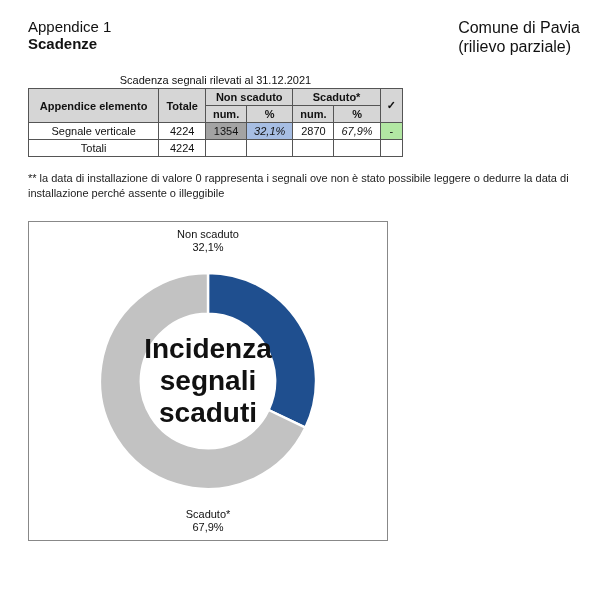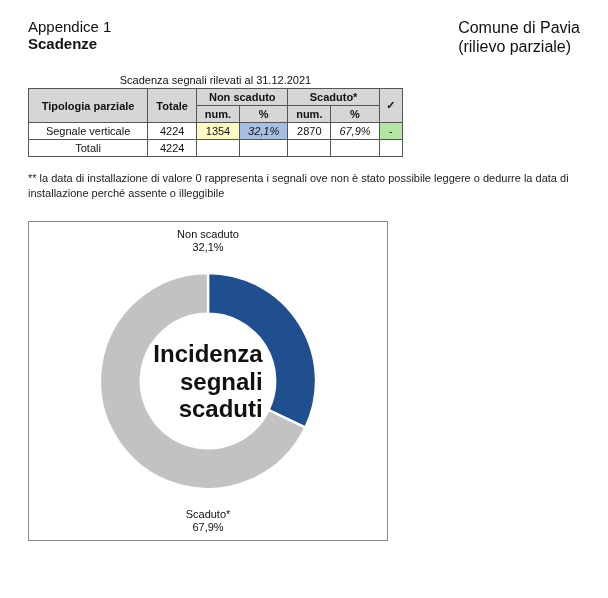--- a/index.html
+++ b/index.html
@@ -37,21 +37,21 @@
     text-align: center;
     white-space: nowrap;
   }
   table.signals th {
     background: #d6d6d6;
     font-weight: 700;
     text-align: center;
   }
   th.sub-blue { background: #a7bee3; }
   td.num { text-align: right; }
-  td.hl-blue { background: #fef9c3; text-align: right; }
+  td.hl-blue { background: #a3a3a3; text-align: right; }
   td.hl-blue-it { background: #a7bee3; text-align: right; font-style: italic; }
   td.it { font-style: italic; text-align: right; }
   td.check-cell { background: #b2e7a3; text-align: center; }
   .footnotes { font-size: 11px; color: #222; margin-top: 14px; line-height: 1.35; }
   .footnotes p { margin: 8px 0; }
   .chart-frame {
     border: 1px solid #888;
     width: 360px;
     height: 320px;
     margin-top: 20px;
@@ -68,23 +68,23 @@
   .donut-wrap {
     position: absolute;
     top: 50%; left: 50%;
     transform: translate(-50%, -50%);
     width: 240px; height: 240px;
   }
   .donut-center {
     position: absolute;
     top: 50%; left: 50%;
     transform: translate(-50%, -50%);
-    text-align: right;
+    text-align: center;
     font-family: Arial, Helvetica, sans-serif;
-    font-size: 24px;
+    font-size: 28px;
     font-weight: 700;
     line-height: 1.15;
     color: #111;
   }
 </style>
 </head>
 <body>
 
 <div class="header-row">
   <div class="header-left">
@@ -95,21 +95,21 @@
     <div>Comune di Pavia</div>
     <div>(rilievo parziale)</div>
   </div>
 </div>
 
 <div class="table-caption">Scadenza segnali rilevati al 31.12.2021</div>
 
 <table class="signals">
   <thead>
     <tr>
-      <th rowspan="2">Tipologia parziale</th>
+      <th rowspan="2">Appendice elemento</th>
       <th rowspan="2">Totale</th>
       <th colspan="2" class="sub-blue">Non scaduto</th>
       <th colspan="2">Scaduto*</th>
       <th rowspan="2">✓</th>
     </tr>
     <tr>
       <th class="sub-blue">num.</th>
       <th class="sub-blue">%</th>
       <th>num.</th>
       <th>%</th>

